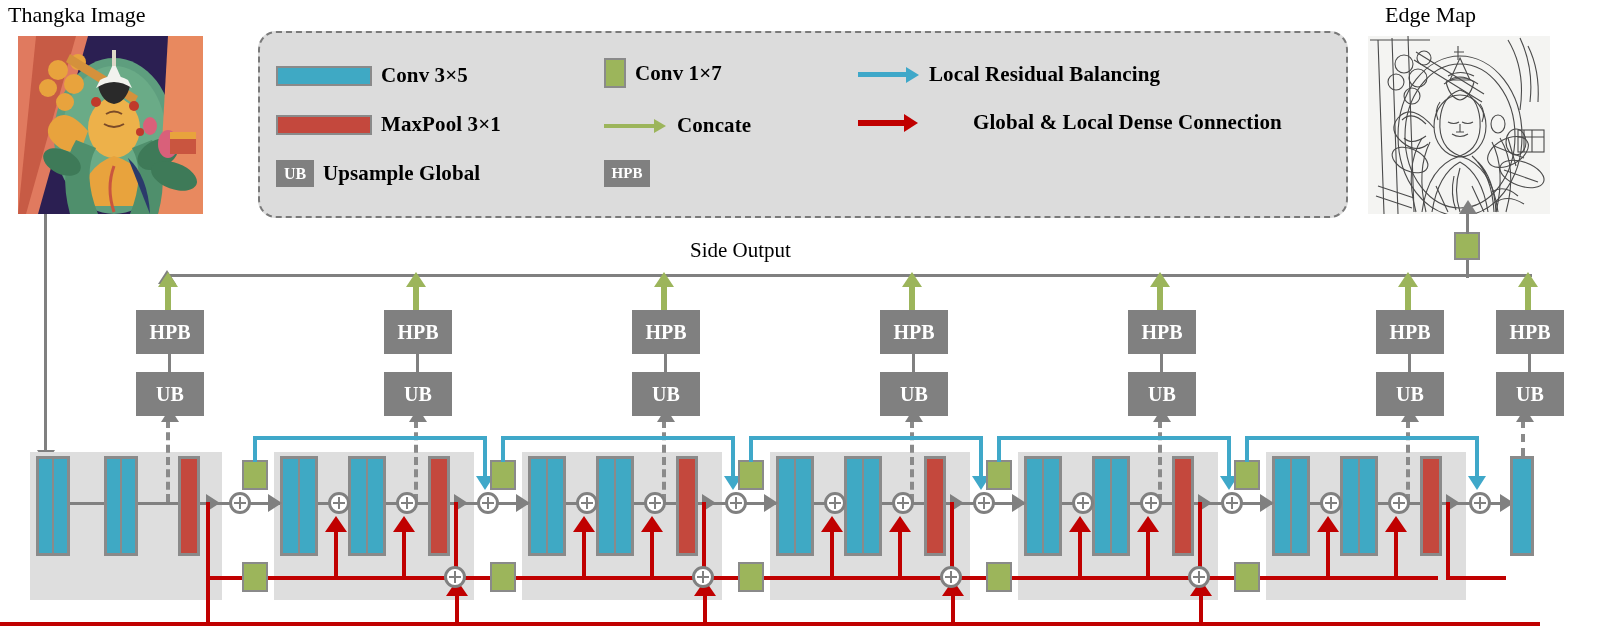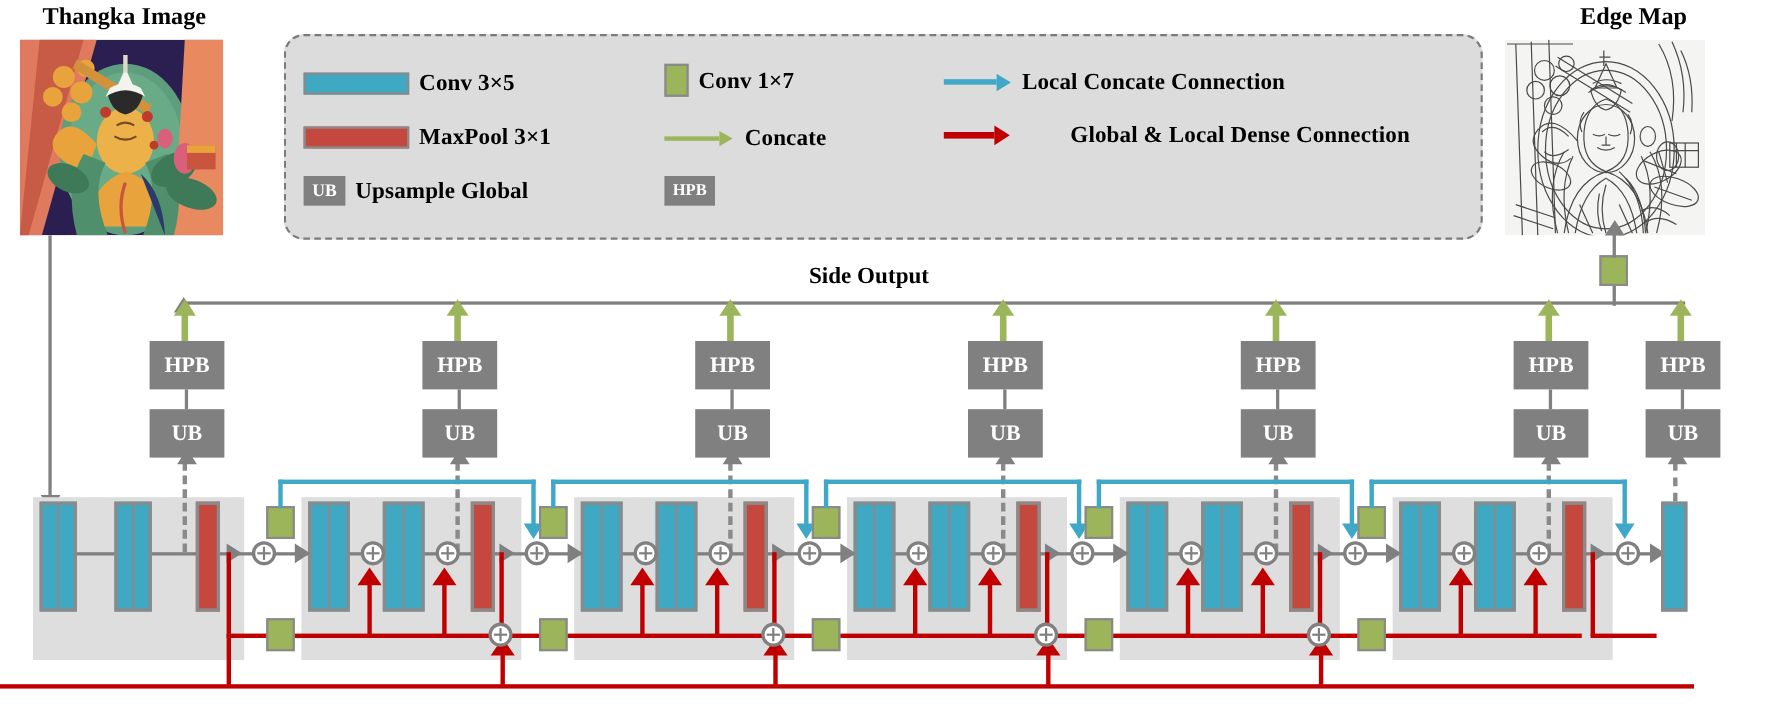--- a/index.html
+++ b/index.html
@@ -1,21 +1,21 @@
 <!DOCTYPE html>
 <html><head>
 <meta charset="utf-8">
 <style>
   html,body{margin:0;padding:0;background:#ffffff;}
   body{width:1623px;height:640px;position:relative;overflow:hidden;
        font-family:"Liberation Serif","DejaVu Serif",serif;}
   .abs{position:absolute;}
 
   
-  .title{font-weight:bold;font-size:22px;color:#000;white-space:nowrap;text-align:center;}
+  .title{font-weight:normal;font-size:22px;color:#000;white-space:nowrap;text-align:left;}
 
   
   .thumb{border:0;overflow:hidden;}
 
   
   #legend{background:#dcdcdc;border:2px dashed #7a7a7a;border-radius:18px;}
   .lg-row{position:absolute;display:flex;align-items:center;white-space:nowrap;}
   .lg-txt{font-size:21px;font-weight:bold;color:#000;margin-left:9px;letter-spacing:.1px;}
   .sw{border:2px solid #8a8a8a;box-sizing:border-box;}
   .sw-conv{width:96px;height:20px;background:#3fa9c4;}
@@ -204,21 +204,21 @@
 </div>
 <div class="lg-row" style="left:604px;top:160px;">
   <span class="badge lg-badge" style="width:46px;font-size:15px;">HPB</span>
 </div>
 
 <div class="lg-row" style="left:858px;top:62px;">
   <span style="display:flex;align-items:center;width:62px;">
     <span style="height:5px;width:48px;background:#3fa8c9;display:block;"></span>
     <span class="ar ar-r-c"></span>
   </span>
-  <span class="lg-txt">Local Concate Connection</span>
+  <span class="lg-txt">Local Residual Balancing</span>
 </div>
 <div class="lg-row" style="left:858px;top:110px;gap:44px;">
   <span style="display:flex;align-items:center;width:62px;">
     <span style="height:6px;width:46px;background:#c00000;display:block;"></span>
     <span class="ar ar-r-r"></span>
   </span>
   <span class="lg-txt">Global &amp; Local Dense Connection</span>
 </div>
 
 <div class="abs" style="left:0;top:0;width:1623px;height:640px;">

